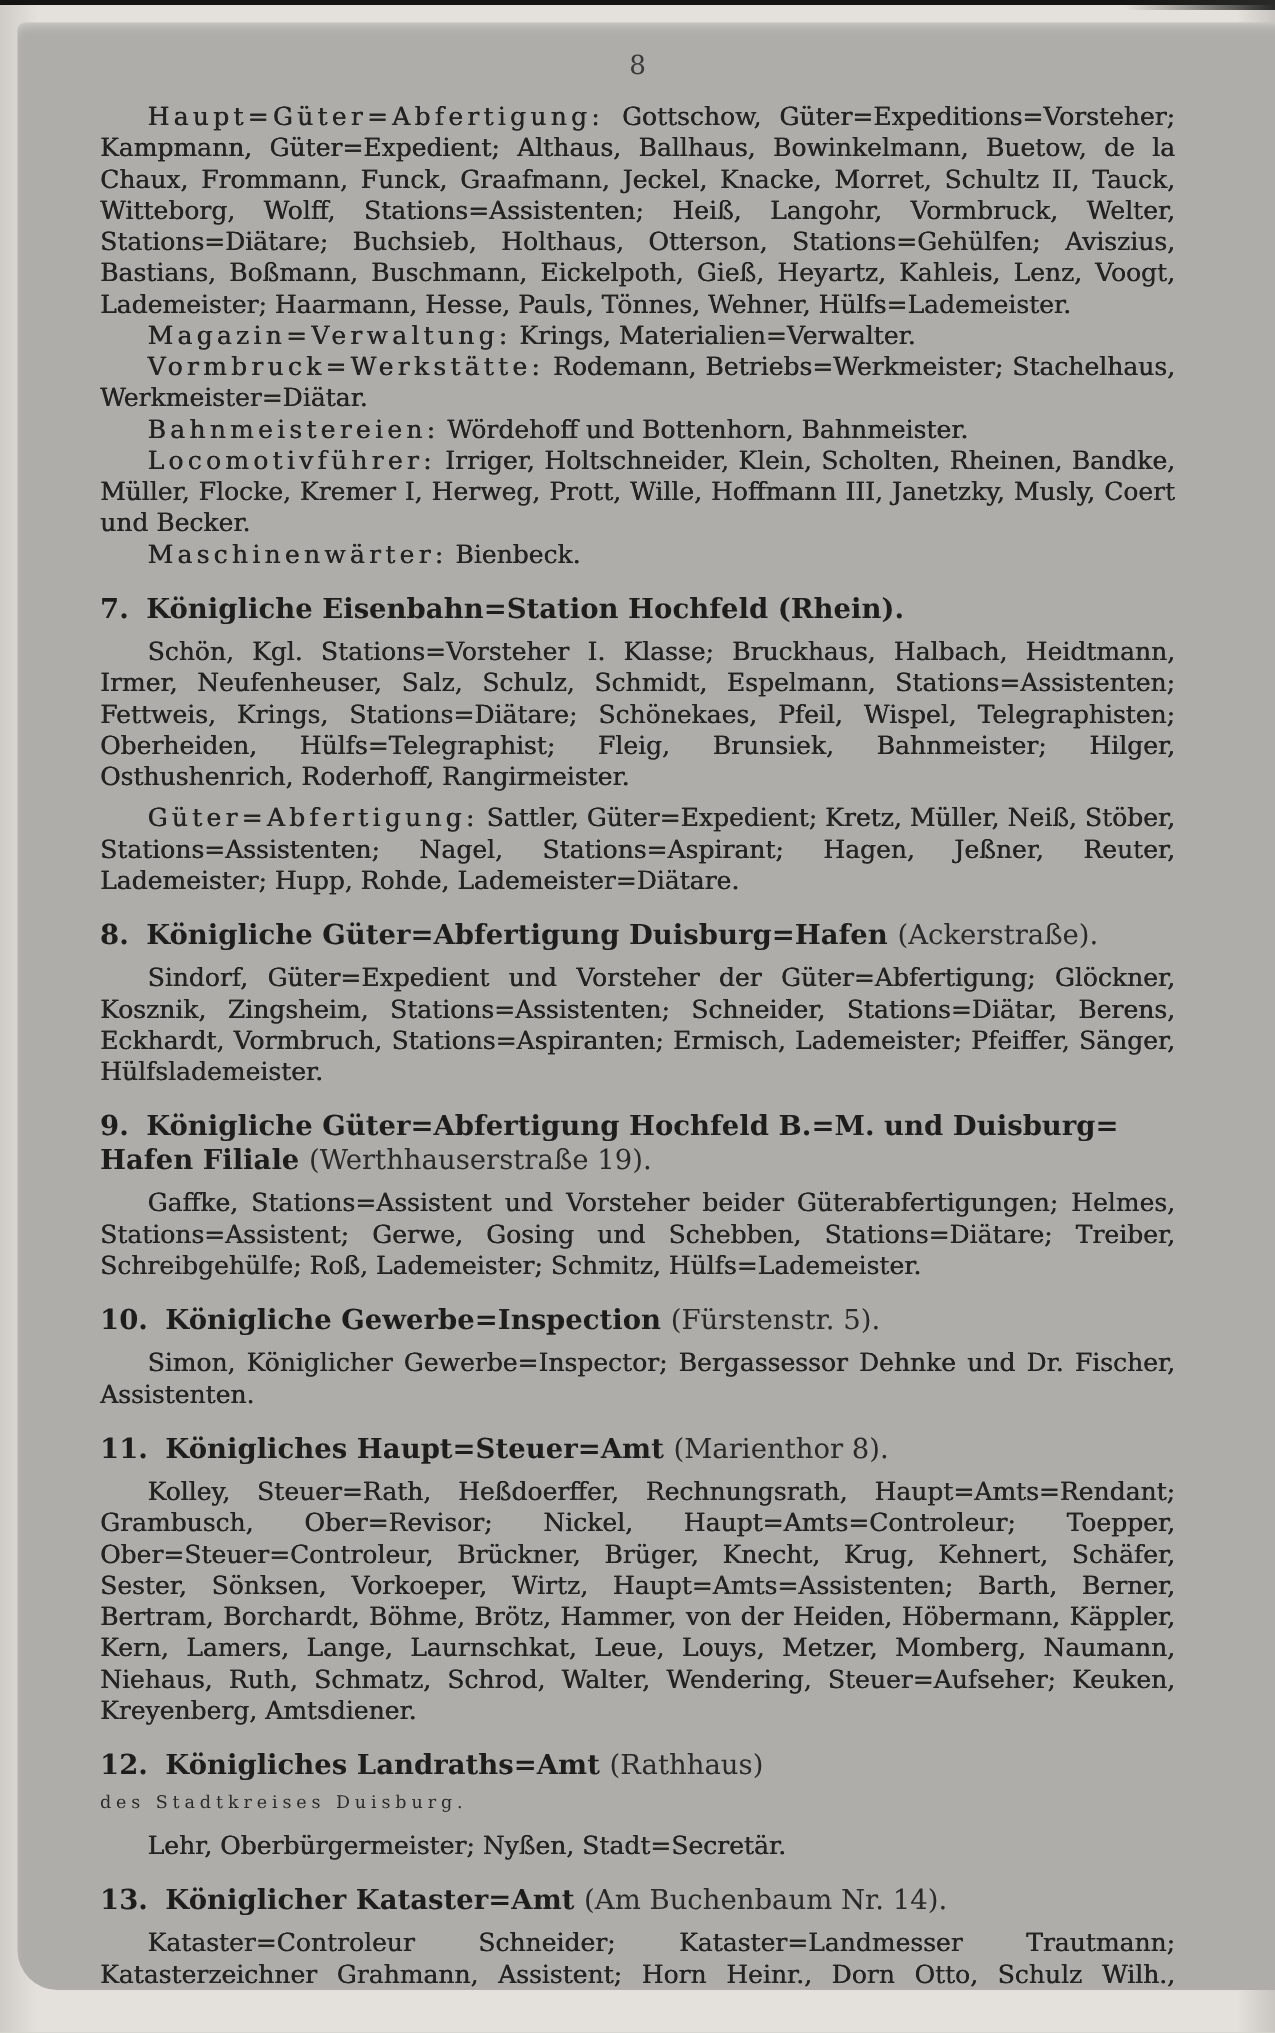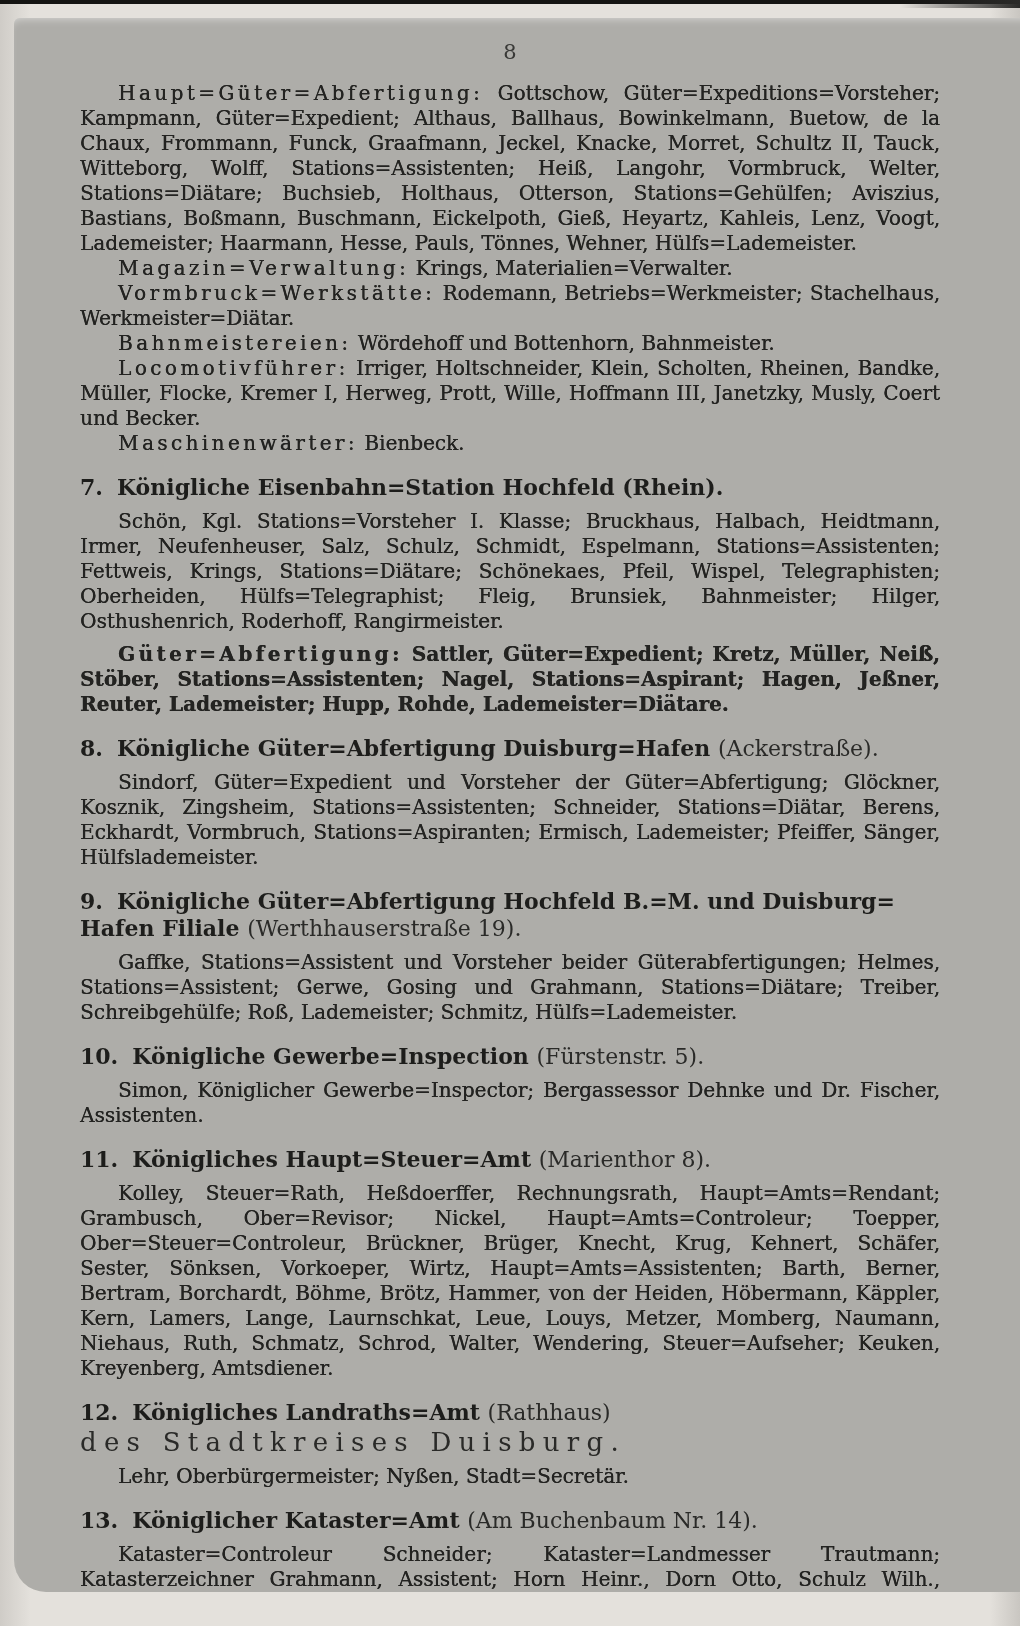--- a/index.html
+++ b/index.html
@@ -62,21 +62,21 @@
     text-align: center;
     font-size: 21px;
     margin: 0 0 16px 0;
     color: #3a3a38;
   }
   p.para {
     margin: 0;
     text-indent: 38px;
     text-shadow: 0.3px 0 0 currentColor;
   }
-  p.para.gap-top { margin-top: 8px; font-weight: bold; }
+  p.para.gap-top { margin-top: 8px; }
   .lead {
     letter-spacing: 0.17em;
     text-shadow: 0.3px 0 0 currentColor;
   }
   h2.heading {
     margin: 18px 0 8px 0;
     text-align: left;
     text-indent: 0;
     font-size: 22px;
     line-height: 27px;
@@ -84,21 +84,21 @@
     color: #1d1d1b;
   }
   h2.heading .hnum { margin-right: 14px; }
   h2.heading .hplain { font-weight: normal; color: #2a2a28; }
   h2.heading .hline2 { display: block; font-weight: bold; }
   h2.heading .hline2 .hplain { font-weight: normal; }
   h2.heading .spaced-sub {
     display: block;
     font-weight: normal;
     letter-spacing: 0.28em;
-    font-size: 26px;
+    font-size: 14px;
     margin-top: 3px;
     color: #2a2a28;
   }
 </style>
 </head>
 <body>
 
 <div id="stage">
   <div class="scan-edge-top"></div>
   <div class="scan-streak-topright"></div>
@@ -124,21 +124,21 @@
     <p class="para"><span>Schön, Kgl. Stations=Vorsteher I. Klasse; Bruckhaus, Halbach, Heidtmann, Irmer, Neufenheuser, Salz, Schulz, Schmidt, Espelmann, Stations=Assistenten; Fettweis, Krings, Stations=Diätare; Schönekaes, Pfeil, Wispel, Telegraphisten; Oberheiden, Hülfs=Telegraphist; Fleig, Brunsiek, Bahnmeister; Hilger, Osthushenrich, Roderhoff, Rangirmeister.</span></p>
 
     <p class="para gap-top"><span class="lead">Güter=Abfertigung:</span> <span>Sattler, Güter=Expedient; Kretz, Müller, Neiß, Stöber, Stations=Assistenten; Nagel, Stations=Aspirant; Hagen, Jeßner, Reuter, Lademeister; Hupp, Rohde, Lademeister=Diätare.</span></p>
 
     <h2 class="heading"><span class="hnum">8.</span><span class="hbold">Königliche Güter=Abfertigung Duisburg=Hafen</span> <span class="hplain">(Ackerstraße).</span></h2>
 
     <p class="para"><span>Sindorf, Güter=Expedient und Vorsteher der Güter=Abfertigung; Glöckner, Kosznik, Zingsheim, Stations=Assistenten; Schneider, Stations=Diätar, Berens, Eckhardt, Vormbruch, Stations=Aspiranten; Ermisch, Lademeister; Pfeiffer, Sänger, Hülfslademeister.</span></p>
 
     <h2 class="heading"><span class="hnum">9.</span><span class="hbold">Königliche Güter=Abfertigung Hochfeld B.=M. und Duisburg=</span><span class="hline2"><span>Hafen Filiale</span> <span class="hplain">(Werthhauserstraße 19).</span></span></h2>
 
-    <p class="para"><span>Gaffke, Stations=Assistent und Vorsteher beider Güterabfertigungen; Helmes, Stations=Assistent; Gerwe, Gosing und Grahmann, Stations=Diätare; Treiber, Schreibgehülfe; Roß, Lademeister; Schmitz, Hülfs=Lademeister.</span></p>
+    <p class="para"><span>Gaffke, Stations=Assistent und Vorsteher beider Güterabfertigungen; Helmes, Stations=Assistent; Gerwe, Gosing und Schebben, Stations=Diätare; Treiber, Schreibgehülfe; Roß, Lademeister; Schmitz, Hülfs=Lademeister.</span></p>
 
     <h2 class="heading"><span class="hnum">10.</span><span class="hbold">Königliche Gewerbe=Inspection</span> <span class="hplain">(Fürstenstr. 5).</span></h2>
 
     <p class="para"><span>Simon, Königlicher Gewerbe=Inspector; Bergassessor Dehnke und Dr. Fischer, Assistenten.</span></p>
 
     <h2 class="heading"><span class="hnum">11.</span><span class="hbold">Königliches Haupt=Steuer=Amt</span> <span class="hplain">(Marienthor 8).</span></h2>
 
     <p class="para"><span>Kolley, Steuer=Rath, Heßdoerffer, Rechnungsrath, Haupt=Amts=Rendant; Grambusch, Ober=Revisor; Nickel, Haupt=Amts=Controleur; Toepper, Ober=Steuer=Controleur, Brückner, Brüger, Knecht, Krug, Kehnert, Schäfer, Sester, Sönksen, Vorkoeper, Wirtz, Haupt=Amts=Assistenten; Barth, Berner, Bertram, Borchardt, Böhme, Brötz, Hammer, von der Heiden, Höbermann, Käppler, Kern, Lamers, Lange, Laurnschkat, Leue, Louys, Metzer, Momberg, Naumann, Niehaus, Ruth, Schmatz, Schrod, Walter, Wendering, Steuer=Aufseher; Keuken, Kreyenberg, Amtsdiener.</span></p>
 
     <h2 class="heading"><span class="hnum">12.</span><span class="hbold">Königliches Landraths=Amt</span> <span class="hplain">(Rathhaus)</span><span class="spaced-sub">des Stadtkreises Duisburg.</span></h2>

